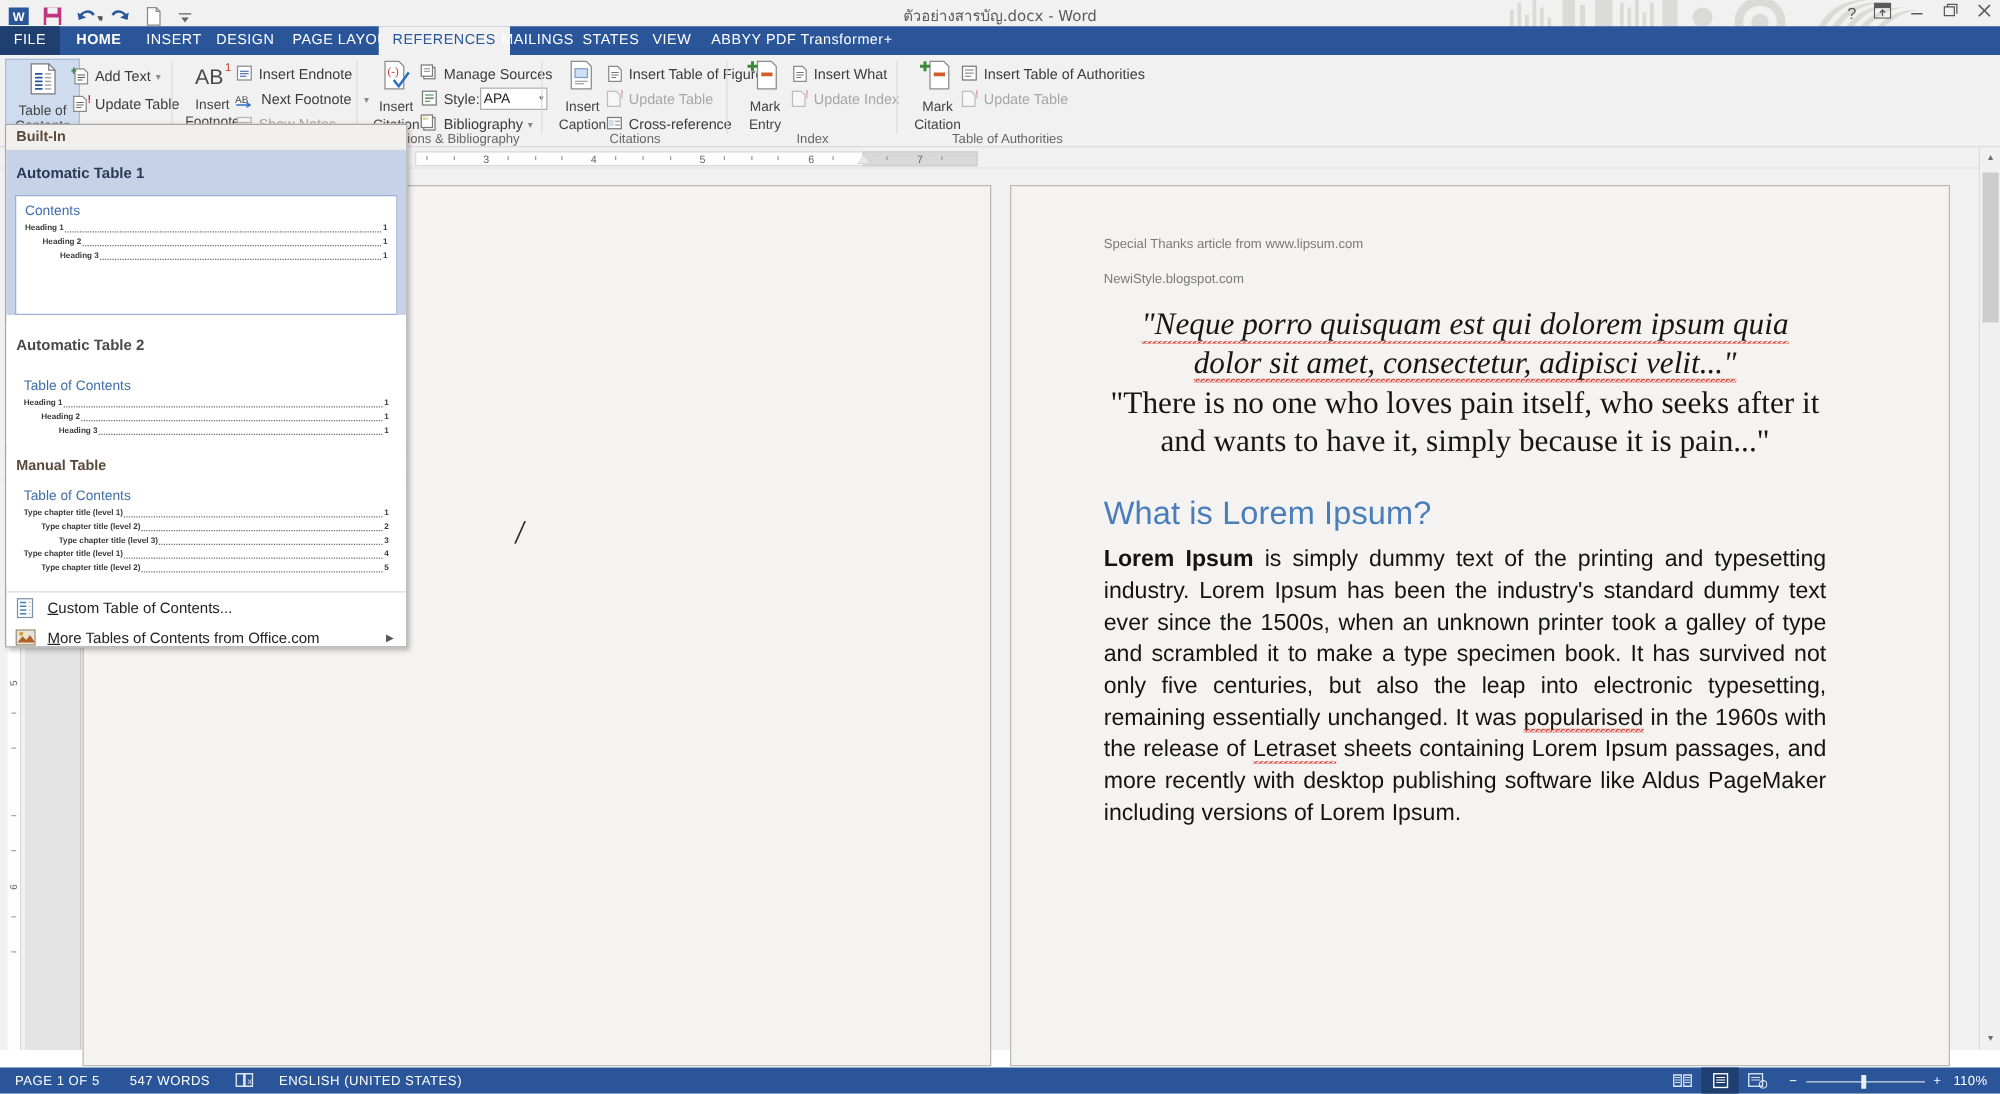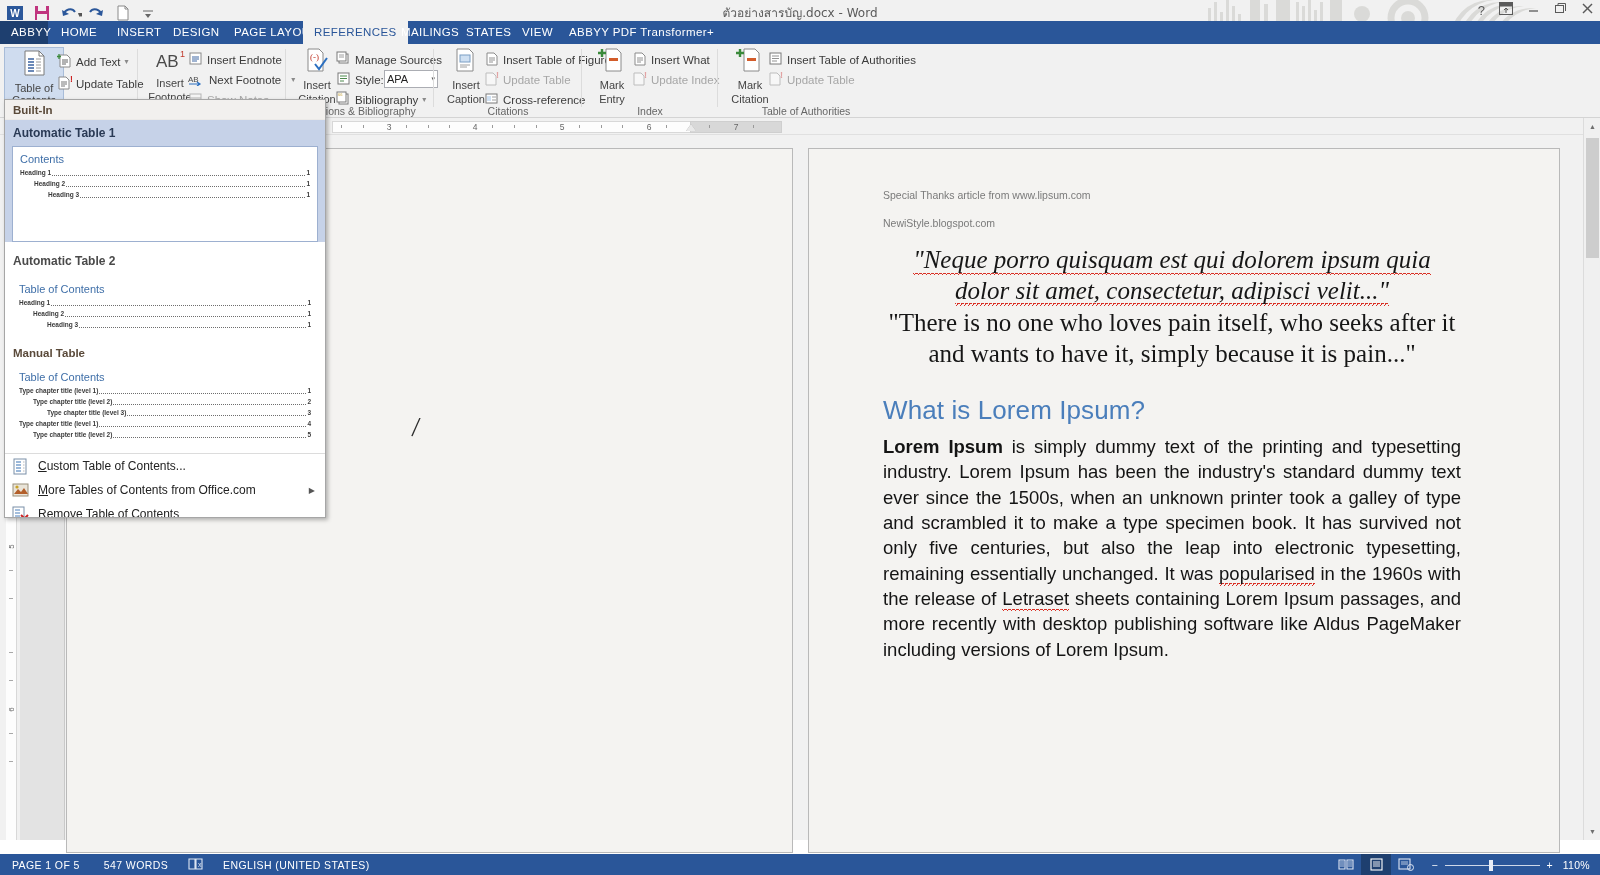--- a/index.html
+++ b/index.html
@@ -233,21 +233,21 @@
     z-index: 50; overflow: hidden;
   }
   .gal-section {
     height: 20px; background: #f2f0ee; color: #5a4a3a;
     font-size: 11.5px; font-weight: bold; display: flex; align-items: center;
     padding-left: 8px; border-bottom: 1px solid #eceae8;
   }
   .gal-item { position: relative; background: #fff; }
   .gal-item.selected { background: #c6d2e8; }
   .gal-item-title {
-    height: 25px; font-size: 12px; font-weight: bold; color: #4a4a4a;
+    height: 35px; font-size: 12px; font-weight: bold; color: #4a4a4a;
     display: flex; align-items: center; padding-left: 8px;
   }
   .gal-item.selected .gal-item-title { color: #2a3a55; }
   .gal-preview {
     margin: 1px 7px 6px 7px; background: #fff; border: 1px solid #cdcdcd;
     padding: 6px 7px 7px 7px;
   }
   .gal-item.selected .gal-preview { border-color: #9db0d0; }
   .prev-head {
     font-size: 11px; color: #3f6fa8; margin-bottom: 2px;
@@ -390,22 +390,22 @@
     </div>
 
     <div class="userbar">
       <span class="username">Wuttipong Rujamas</span>
       <span class="caret-sm">▾</span>
       <span class="avatar"></span>
     </div>
   </div>
 
   <div class="tabstrip">
-    <div class="tab file" style="left:0; width:48px; text-align:center;">ABBYY</div>
-    <div class="tab" style="left:50px;">HOME</div>
+    <div class="tab file" style="left:0; width:48px; text-align:center;">FILE</div>
+    <div class="tab" style="left:50px;font-weight:bold;">HOME</div>
     <div class="tab" style="left:106px;">INSERT</div>
     <div class="tab" style="left:162px;">DESIGN</div>
     <div class="tab" style="left:223px;">PAGE LAYOUT</div>
     <div class="tab active" style="left:303px;">REFERENCES</div>
     <div class="tab" style="left:390px;">MAILINGS</div>
     <div class="tab" style="left:455px;">STATES</div>
     <div class="tab" style="left:511px;">VIEW</div>
     <div class="tab" style="left:558px;">ABBYY PDF Transformer+</div>
   </div>
 

